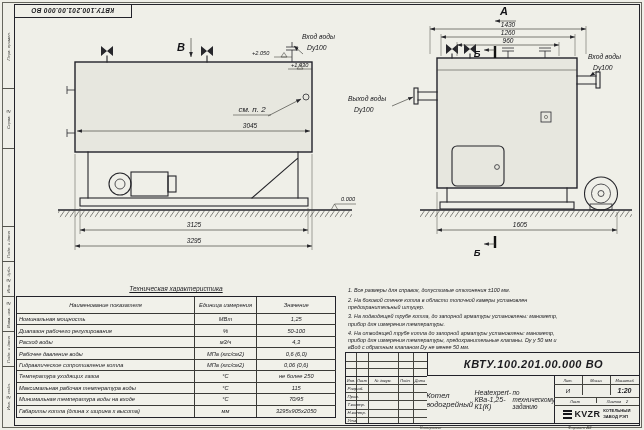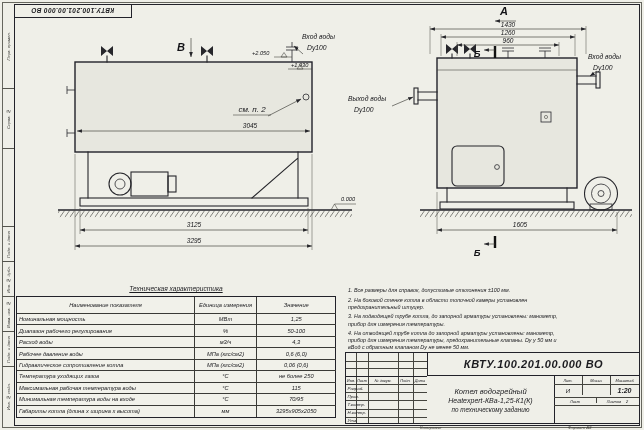--- a/index.html
+++ b/index.html
@@ -27,21 +27,21 @@
   
   .tb{left:345px;top:352px;width:295px;height:72px;border:1.4px solid #22222a;font-style:italic}
   .tb .cell{position:absolute;display:flex;align-items:center;justify-content:center;overflow:hidden}
   .tb-doc{left:81px;top:0;right:0;height:23px;border-left:1.2px solid #22222a;border-bottom:1.2px solid #22222a;font-weight:bold;font-size:11px;letter-spacing:.6px}
   .tb .vl{position:absolute;top:0;bottom:0;width:0;border-left:.7px solid #44443e}
   .tb .vr{position:absolute;left:208px;top:23px;bottom:0;width:0;border-left:1.2px solid #22222a}
   .tb .hl{position:absolute;left:0;width:81px;height:0;border-top:.7px solid #44443e}
   .tb .hr{position:absolute;left:208px;right:0;height:0;border-top:.7px solid #44443e}
   .tb .hdr{font-size:3.9px}
   .tb .rowlab{justify-content:flex-start;padding-left:1.5px;font-size:4.4px}
-  .tb-name{left:81px;top:23px;width:127px;bottom:0;display:flex;flex-direction:column;align-items:center;justify-content:center;text-align:center;gap:1.5px}
+  .tb-name{left:81px;top:23px;width:127px;bottom:0;display:flex;flex-direction:row;align-items:center;justify-content:center;gap:1.5px}
   .tb-name .l1{font-size:7.6px}
   .tb-name .l2{font-size:7px}
   .tb-name .l3{font-size:6.3px}
   .bars{display:inline-block;width:9px;height:9px;background:repeating-linear-gradient(#15151a 0 1.7px,transparent 1.7px 3.4px)}
   .logo-txt{font-weight:bold;font-style:normal;font-size:9px;letter-spacing:.3px}
   .comp{font-size:4.2px;font-weight:bold;font-style:normal;line-height:1.35;text-align:left}
   .margin-txt{font-size:4.3px;font-style:italic;color:#3c3c38}
   svg.draw{position:absolute;left:0;top:0}
   svg .ln{stroke:#26262b;stroke-width:1.1;fill:none;stroke-linecap:square}
   svg .body{stroke:#22222a;stroke-width:1.4;fill:#e7e7df}
@@ -310,16 +310,24 @@
   <div class="cell hdr" style="left:236px;top:23px;width:28px;height:8px">Масса</div>
   <div class="cell hdr" style="left:264px;top:23px;right:0;height:8px">Масштаб</div>
   <div class="cell" style="left:208px;top:31px;width:28px;height:13px;font-size:6px">И</div>
   <div class="cell" style="left:264px;top:31px;right:0;height:13px;font-size:7px;font-weight:bold">1:20</div>
   <div class="cell hdr" style="left:208px;top:44px;width:42px;height:8px">Лист</div>
   <div class="cell hdr" style="left:250px;top:44px;right:0;height:8px;gap:5px">
     <span>Листов</span>
     <span>2</span>
   </div>
 
+  <div class="cell" style="left:208px;top:52px;right:0;bottom:0;gap:3px">
+    <span class="bars"></span>
+    <span class="logo-txt">KVZR</span>
+    <span class="comp">
+      <div>КОТЕЛЬНЫЙ</div>
+      <div>ЗАВОД РЭП</div>
+    </span>
+  </div>
 </div>
 
 <div class="abs margin-txt" style="left:420px;top:424.6px">Копировал</div>
 <div class="abs margin-txt" style="left:568px;top:424.6px">Формат   А3</div>
 
 </body></html>

